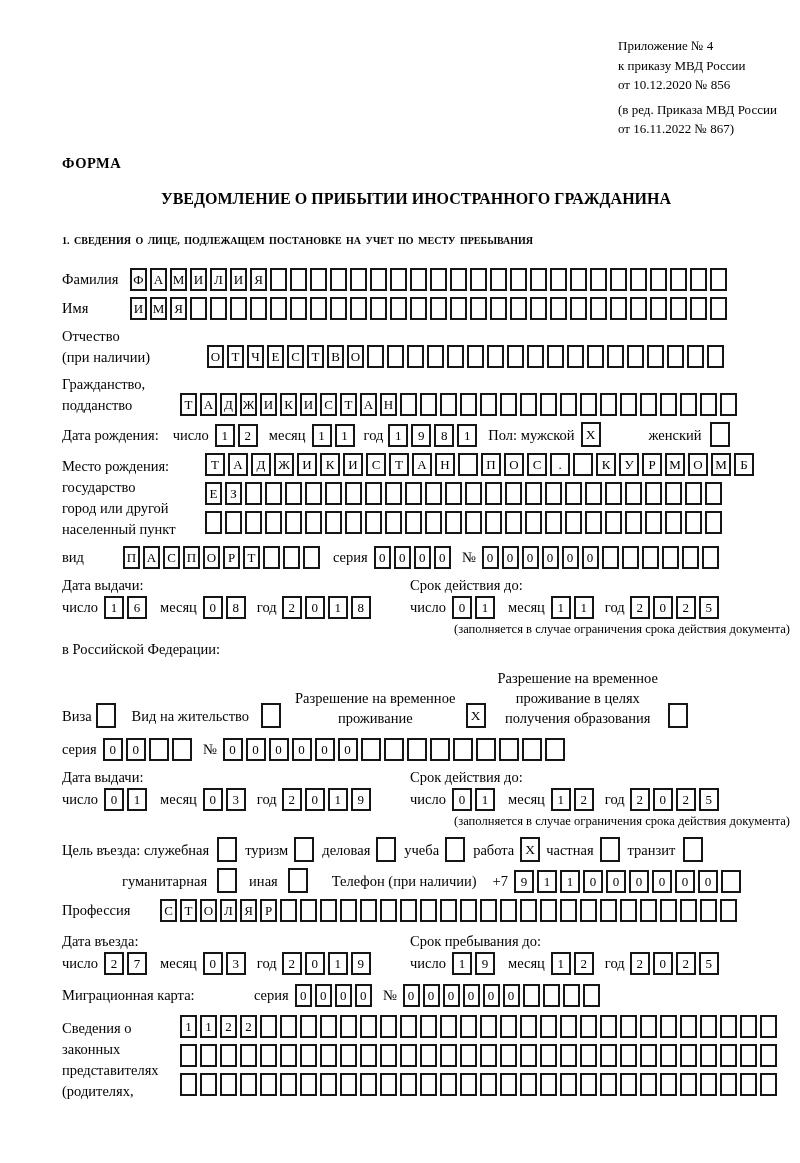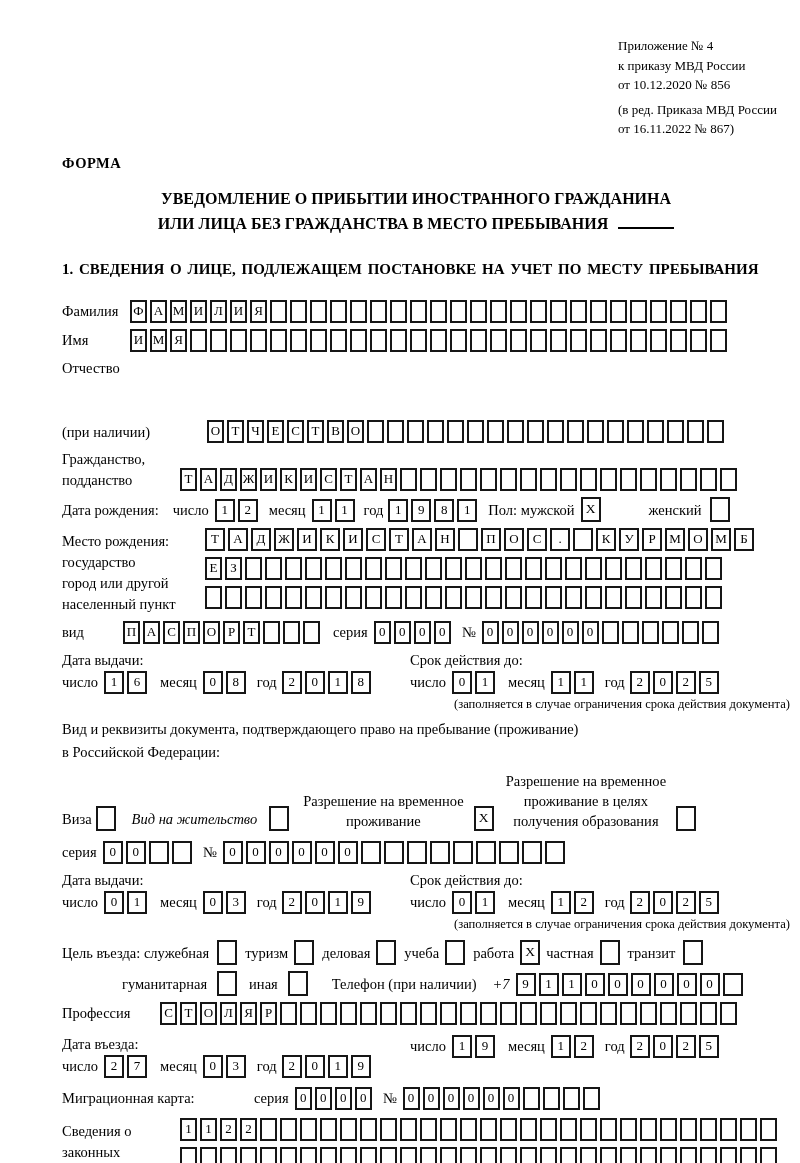--- a/index.html
+++ b/index.html
@@ -8,21 +8,21 @@
     font-family:"Liberation Serif","DejaVu Serif",serif;
     font-size:14.5px;overflow:hidden;
   }
   .page{padding:36px 10px 0 62px;width:728px;}
   
   .hdr{margin-left:556px;font-size:13px;line-height:1.5;}
   .hdr .gap{margin-top:5px;}
   .forma{font-weight:bold;text-align:left;margin-top:16px;padding-right:30px;letter-spacing:.5px;}
   .title{font-weight:bold;text-align:center;margin-top:14px;font-size:16px;line-height:1.6;padding-right:20px;}
   .blank-line{display:inline-block;width:56px;border-bottom:2px solid #000;height:12px;margin-left:10px;}
-  .sec-heading{font-weight:bold;margin-top:24px;font-size:15px;word-spacing:2px;}
+  .sec-heading{font-weight:bold;margin-top:24px;font-size:10px;word-spacing:2px;}
   
   .row{display:flex;align-items:flex-end;margin-top:6px;}
   .t{line-height:23px;white-space:nowrap;}
   .lbl{flex:none;line-height:23px;white-space:nowrap;}
   .lbl2{flex:none;line-height:21px;white-space:nowrap;}
   .l68{width:68px;} .l145{width:145px;} .l118{width:118px;} .l143{width:143px;} .l98{width:98px;} .l192{width:192px;} .l61{width:61px;}
   
   .cells{display:flex;flex:none;}
   .cell{
     flex:none;box-sizing:content-box;width:13px;height:19px;border:2px solid #161616;
@@ -30,21 +30,21 @@
     font-size:13px;background:#fff;
   }
   .cell.w{width:16px;}
   .stack .cells{margin-bottom:6px;}
   
   .cb{
     flex:none;box-sizing:content-box;width:16px;height:21px;border:2px solid #161616;
     display:inline-flex;align-items:center;justify-content:center;font-size:13.5px;background:#fff;
   }
   .ml4{margin-left:4px;} .ml6{margin-left:6px;} .ml8{margin-left:8px;} .ml10{margin-left:10px;}
-  .ml12{margin-left:12px;} .ml14{margin-left:14px;} .ml16{margin-left:16px;font-style:italic;} .ml24{margin-left:24px;} .ml60{margin-left:60px;}
+  .ml12{margin-left:12px;} .ml14{margin-left:14px;} .ml16{margin-left:16px;} .ml24{margin-left:24px;} .ml60{margin-left:60px;}
   .mr5{margin-right:5px;} .mr6{margin-right:6px;} .mr8{margin-right:8px;margin-left:48px;}
   .doc-heading{font-weight:bold;text-align:center;margin-top:6px;font-size:14.5px;}
   
   .dates{display:flex;margin-top:7px;}
   .dcol-l{width:348px;flex:none;}
   .dcol-r{width:360px;flex:none;}
   .dhead{text-align:left;margin-bottom:2px;line-height:18px;}
   .numrow{display:flex;align-items:flex-start;}
   .note{text-align:right;font-size:12.6px;margin-top:2px;line-height:16px;}
   .intro{line-height:21px;margin-top:7px;}
@@ -59,21 +59,20 @@
     <div>Приложение № 4</div>
     <div>к приказу МВД России</div>
     <div>от 10.12.2020 № 856</div>
     <div class="gap">(в ред. Приказа МВД России</div>
     <div>от 16.11.2022 № 867)</div>
   </div>
   <div class="forma">ФОРМА</div>
 
   <div class="title">
     <div>УВЕДОМЛЕНИЕ О ПРИБЫТИИ ИНОСТРАННОГО ГРАЖДАНИНА</div>
-    <div><span>ИЛИ ЛИЦА БЕЗ ГРАЖДАНСТВА В МЕСТО ПРЕБЫВАНИЯ</span><span class="blank-line"></span></div>
   </div>
 
   <div class="sec-heading">1. СВЕДЕНИЯ О ЛИЦЕ, ПОДЛЕЖАЩЕМ ПОСТАНОВКЕ НА УЧЕТ ПО МЕСТУ ПРЕБЫВАНИЯ</div>
 
   <div class="row" style="margin-top:22px;">
     <span class="lbl l68">Фамилия</span>
     <span class="cells">
         <span class="cell">Ф</span>
         <span class="cell">А</span>
         <span class="cell">М</span>
@@ -139,21 +138,21 @@
         <span class="cell"></span>
         <span class="cell"></span>
         <span class="cell"></span>
         <span class="cell"></span>
       </span>
   </div>
 
   <div class="row">
     <span class="lbl2 l145">
       <span style="display:block;">Отчество</span>
-      <span style="display:block;margin-top:43px;">(при наличии)</span>
+      <span style="display:block;">(при наличии)</span>
     </span>
     <span class="cells">
         <span class="cell">О</span>
         <span class="cell">Т</span>
         <span class="cell">Ч</span>
         <span class="cell">Е</span>
         <span class="cell">С</span>
         <span class="cell">Т</span>
         <span class="cell">В</span>
         <span class="cell">О</span>
@@ -413,21 +412,20 @@
             <span class="cell w">2</span>
             <span class="cell w">0</span>
             <span class="cell w">2</span>
             <span class="cell w">5</span>
           </span>
       </div>
     </div>
   </div>
   <div class="note">(заполняется в случае ограничения срока действия документа)</div>
 
-  <div class="intro">Вид и реквизиты документа, подтверждающего право на пребывание (проживание)</div>
   <div class="intro" style="margin-top:2px;">в Российской Федерации:</div>
 
   <div class="row" style="margin-top:8px;">
     <span class="t">Виза</span>
     <span class="cb ml4"></span>
     <span class="t ml16">Вид на жительство</span>
     <span class="cb ml12"></span>
     <div class="center ml14">
       <span style="display:block;">Разрешение на временное</span>
       <span style="display:block;">проживание</span>
@@ -607,20 +605,21 @@
         <span class="t ml8 mr5">год</span>
         <span class="cells">
             <span class="cell w">2</span>
             <span class="cell w">0</span>
             <span class="cell w">1</span>
             <span class="cell w">9</span>
           </span>
       </div>
     </div>
     <div class="dcol-r">
+      <div class="dhead">Срок пребывания до:</div>
       <div class="numrow">
         <span class="t mr6">число</span>
         <span class="cells">
             <span class="cell w">1</span>
             <span class="cell w">9</span>
           </span>
         <span class="t ml10 mr6">месяц</span>
         <span class="cells">
             <span class="cell w">1</span>
             <span class="cell w">2</span>

